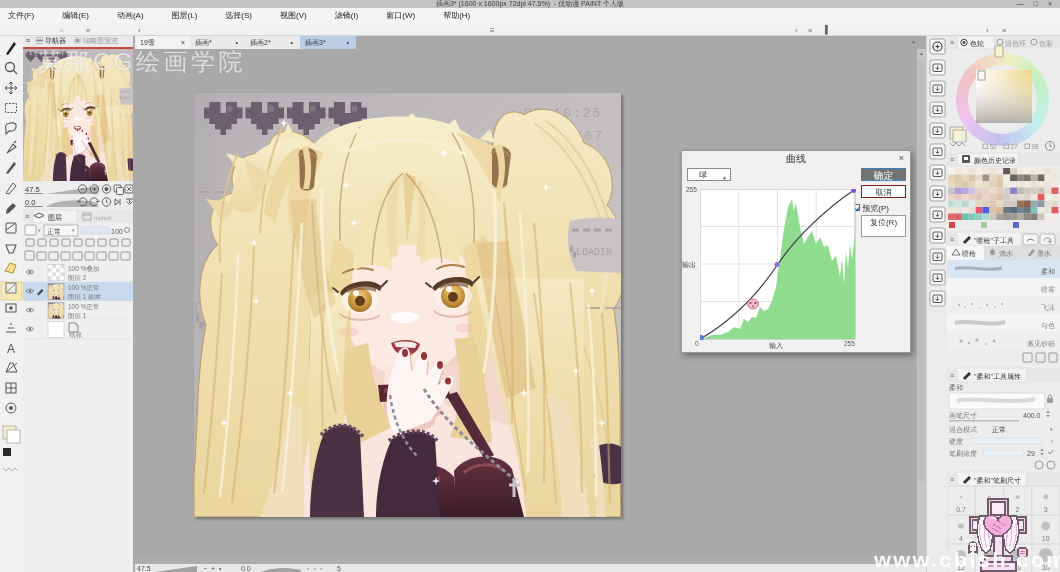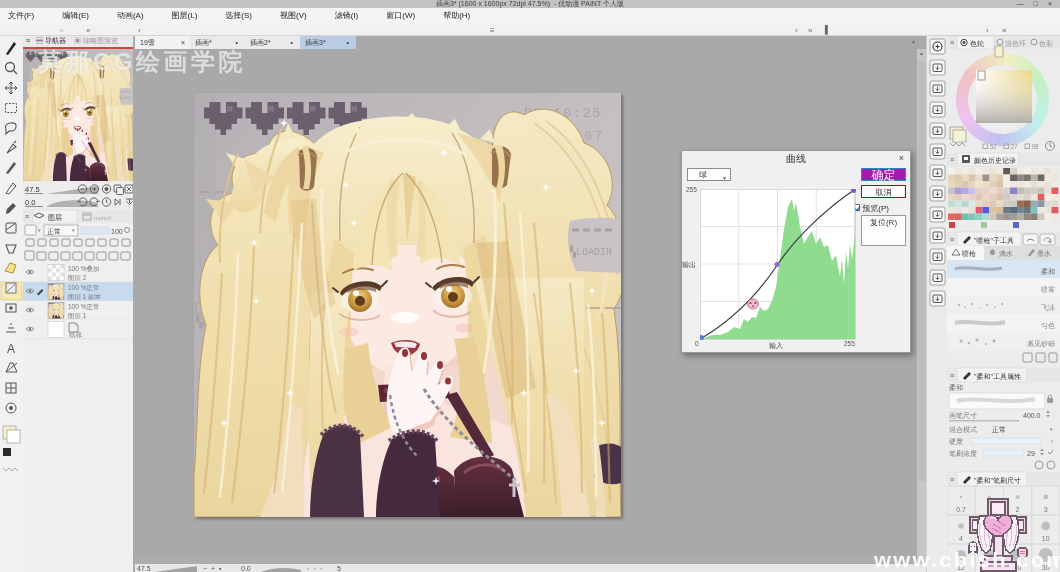--- a/index.html
+++ b/index.html
@@ -14,21 +14,21 @@
 #lphead{left:23px;top:36px;width:110px;height:13px;background:#e9e9e9;border-bottom:2px solid #c9473f;font-size:7px;color:#333}
 #canvasarea{left:135px;top:36px;width:791px;height:536px;background:#a9a9aa}
 .ctab{position:absolute;top:0;height:13px;font-size:7px;color:#333;line-height:13px;padding-left:5px}
 #art{left:59px;top:57px;width:427px;height:424px;box-shadow:2px 2px 3px rgba(60,60,60,.5)}
 #vsb{left:782px;top:13px;width:9px;height:519px;background:#c6c6c6}
 #hsb{left:0px;top:519px;width:782px;height:9px;background:#adadae}
 #statusbar{left:0;top:528px;width:791px;height:8px;background:#e8e8e8;font-size:7px;color:#555}
 #dlg{left:681px;top:150px;width:230px;height:203px;background:#f0f0f0;border:1px solid #999;box-shadow:2px 3px 6px rgba(0,0,0,.35);font-size:8px;color:#333}
 #rstrip{left:926px;top:36px;width:21px;height:536px;background:#ebebeb;border-left:1px solid #cfcfcf}
 #rpanel{left:947px;top:36px;width:113px;height:536px;background:#ececec}
-#wm1{left:38px;top:46px;font-size:24px;font-weight:bold;color:rgba(255,255,255,.62);letter-spacing:3.5px;text-shadow:0 0 2px rgba(160,160,160,.4)}
+#wm1{left:38px;top:46px;font-size:24px;font-weight:normal;color:rgba(255,255,255,.62);letter-spacing:3.5px;text-shadow:0 0 2px rgba(160,160,160,.4)}
 #wm2{left:874px;top:548px;font-size:21px;font-weight:bold;color:rgba(255,255,255,.93);letter-spacing:2.2px;transform:scaleX(1.04);transform-origin:left}
 </style></head>
 <body>
 <div class="abs" id="titlebar">插画3* (1600 x 1600px 72dpi 47.5%)&nbsp; - 优动漫 PAINT 个人版<span class="abs" id="winbtn">—&nbsp;□&nbsp;×</span></div>
 <div class="abs" id="menubar"><span style="margin-left:8px">文件(F)</span><span>编辑(E)</span><span>动画(A)</span><span>图层(L)</span><span>选择(S)</span><span>视图(V)</span><span>滤镜(I)</span><span>窗口(W)</span><span>帮助(H)</span></div>
 <div class="abs" id="toolrow">
     <span style="position:absolute;left:60px;top:2px">▫</span>
     <span style="position:absolute;left:86px;top:2px">«</span>
     <span style="position:absolute;left:138px;top:2px">‹</span>
     <span style="position:absolute;left:490px;top:2px">≡</span>
@@ -459,26 +459,26 @@
       </svg>
 <span style="position:absolute;left:172px;top:1px;letter-spacing:4px;color:#666">◦◦◦</span>
       <span style="position:absolute;left:202px;top:1px">5</span>
 </div>
 </div>
 
 <div class="abs" id="dlg">
   <div style="position:absolute;left:0;top:0;width:228px;height:14px;text-align:center;line-height:15px;font-size:10px;color:#333">曲线</div>
   <div style="position:absolute;right:6px;top:2px;font-size:9px;color:#444">×</div>
   <div style="position:absolute;left:5px;top:17px;width:44px;height:13px;background:#fdfdfd;border:1px solid #8a8a8a;font-size:8px;line-height:12px;padding-left:11px">绿<span style="position:absolute;right:3px;top:3px;color:#555;font-size:5px">▼</span></div>
-  <div style="position:absolute;left:179px;top:17px;width:45px;height:13px;background:#a21caf;border:1px solid #3a7fc0;color:#fff;text-align:center;line-height:13px;font-size:12px">确定</div>
+  <div style="position:absolute;left:179px;top:17px;width:45px;height:13px;background:#737373;border:1px solid #3a7fc0;color:#fff;text-align:center;line-height:13px;font-size:10px">确定</div>
   <div style="position:absolute;left:179px;top:34px;width:45px;height:13px;background:#fdfdfd;border:1px solid #7f1d1d;text-align:center;line-height:13px;font-size:8px">取消</div>
   <div style="position:absolute;left:171px;top:52px;font-size:8px"><span style="display:inline-block;width:7px;height:7px;border:1px solid #666;background:#fff;position:relative"><svg width="7" height="7" style="position:absolute;left:0;top:0">
           <path d="M1,3.5 L3,5.5 L6,1.5" stroke="#2a6fc0" stroke-width="1.3" fill="none"></path>
         </svg></span> 预览(P)</div>
-  <div style="position:absolute;left:179px;top:64px;width:45px;height:31px;background:#fdfdfd;border:1px solid #9a9a9a;text-align:center;line-height:13px;font-size:8px">复位(R)</div>
+  <div style="position:absolute;left:179px;top:64px;width:45px;height:22px;background:#fdfdfd;border:1px solid #9a9a9a;text-align:center;line-height:13px;font-size:8px">复位(R)</div>
   <svg style="position:absolute;left:18px;top:38px" width="156" height="151" viewBox="0 0 156 151">
     <rect x="0" y="0" width="155" height="150" fill="#fff" stroke="#b5b5b5"></rect>
     <g stroke="#e2e2e2">
         <path d="M38.75,0 V150 M77.5,0 V150 M116.25,0 V150 M0,37.5 H155 M0,75 H155 M0,112.5 H155"></path>
       </g>
     <path d="M0,150 L4,149 L12,146 L20,146 L28,143 L34,138 L40,140 L44,130 L48,133 L52,128 L56,129 L60,118 L64,122 L68,120 L72,112 L76,98 L80,70 L84,40 L88,18 L92,10 L94,22 L96,14 L100,38 L104,55 L108,48 L112,42 L116,55 L120,48 L124,58 L128,56 L132,72 L136,66 L140,88 L142,70 L144,96 L146,62 L148,80 L150,55 L152,70 L155,45 L155,150 Z" fill="#8fdc8f"></path>
     <path d="M1,149.5 C34,130 60,102 78,75 C97,47 126,20 154,1" fill="none" stroke="#41414b" stroke-width="1.3"></path>
     <circle cx="1.5" cy="148.5" r="2.5" fill="#5a77d4"></circle>
     <circle cx="153.5" cy="1.5" r="2.5" fill="#7a5ad4"></circle>
     <circle cx="77" cy="75.5" r="2.5" fill="#8a6ad0"></circle>

